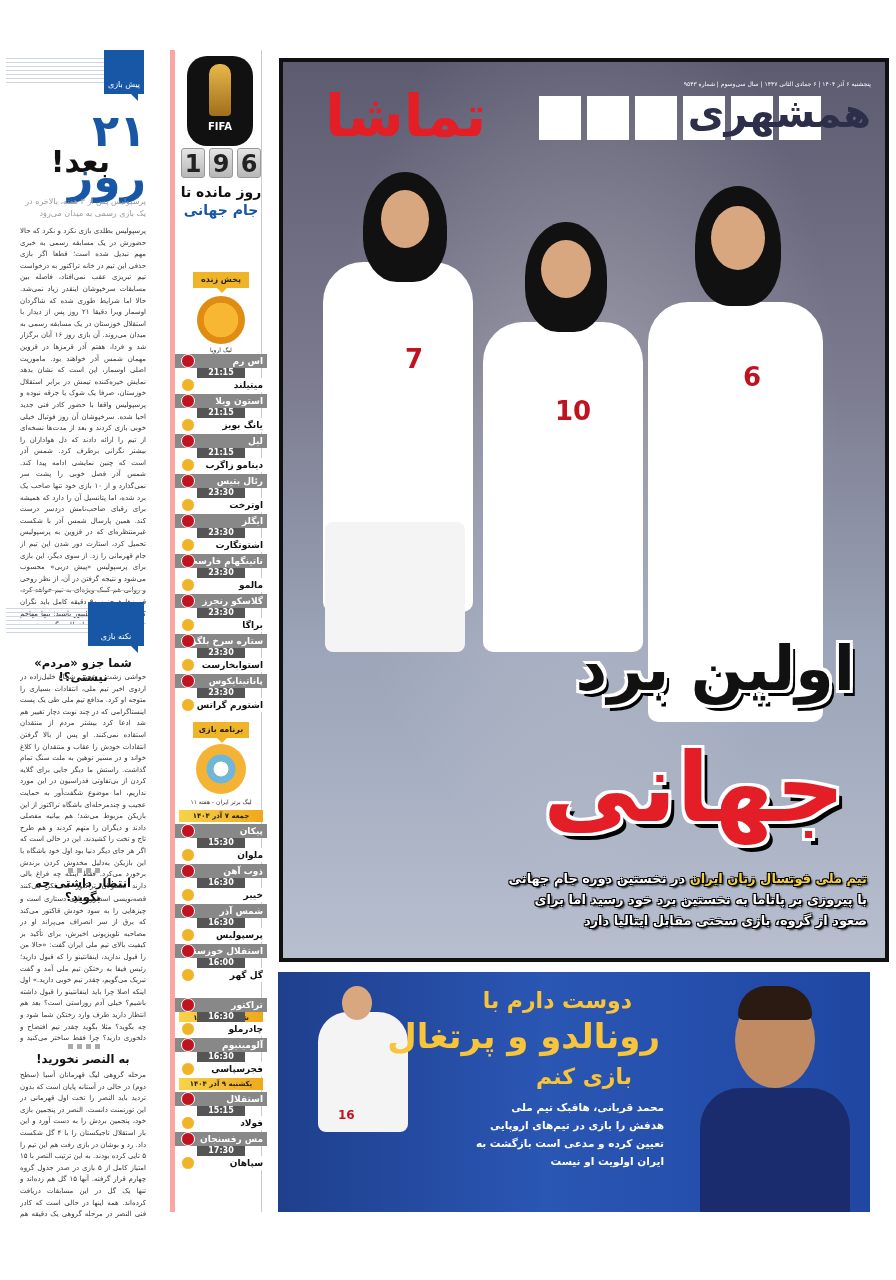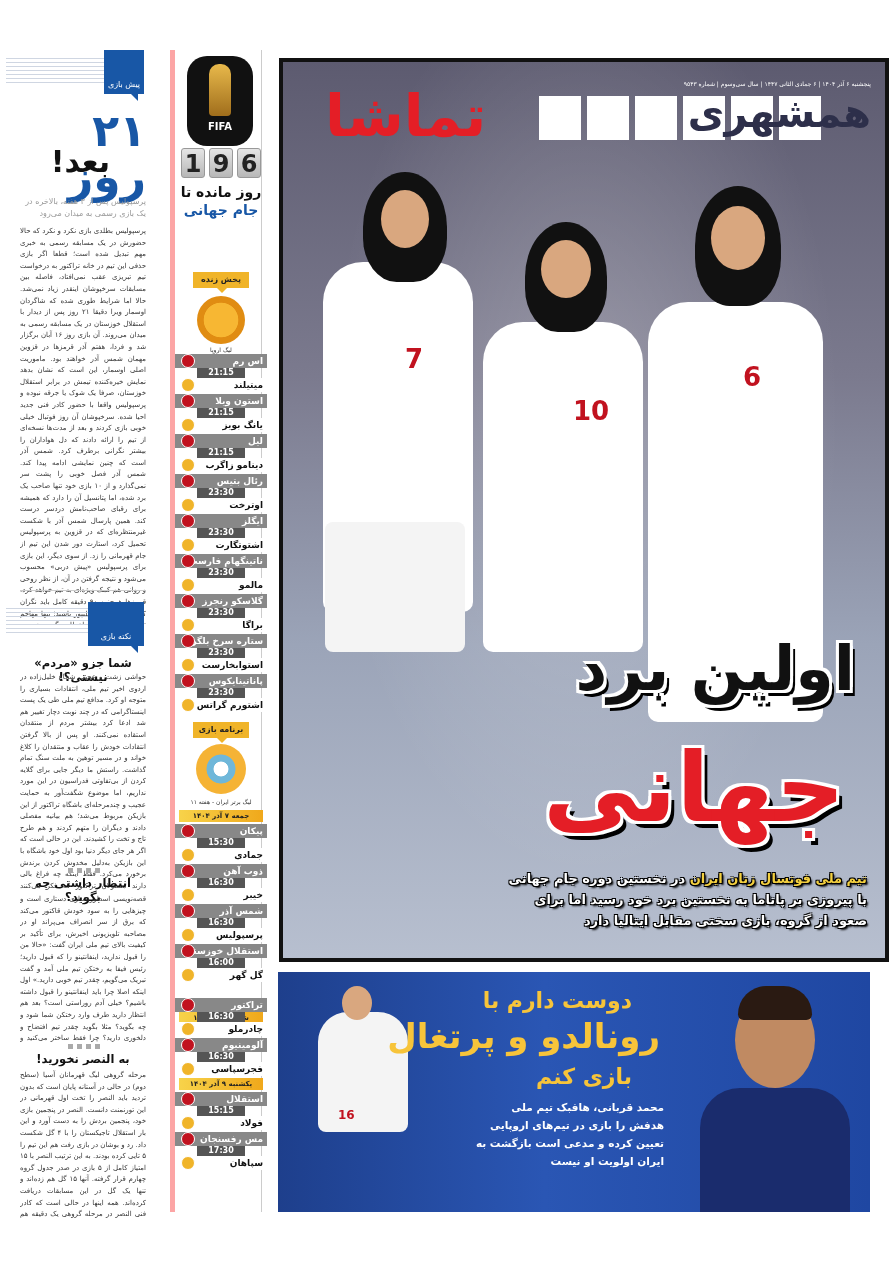--- a/index.html
+++ b/index.html
@@ -197,21 +197,21 @@
   <div class="pill" style="top:672px;">برنامه بازی</div>
   <div class="comp-logo" style="top:694px;width:50px;height:50px;left:21px;background:radial-gradient(circle,#fff 20%,#6fb7d9 22%,#6fb7d9 40%,#f5b335 42%);"></div>
   <div class="small-cap" style="top:748px;">لیگ برتر ایران - هفته ۱۱</div>
 
   <div id="league-list">
       <div class="date-bar" style="top: 760px;">جمعه ۷ آذر ۱۴۰۴</div>
       <div class="match" style="top: 774px;">
         <div class="team-row" style="top:0">پیکان</div>
         <div class="crest" style="left:6px;top:0;background:#c1121f"></div>
         <div class="time-row" style="top:14px">15:30</div>
-        <div class="team-row light" style="top:24px">جمادی</div>
+        <div class="team-row light" style="top:24px">ملوان</div>
         <div class="crest" style="left:6px;top:24px;background:#f0b429"></div>
       </div>
       <div class="match" style="top: 814px;">
         <div class="team-row" style="top:0">ذوب آهن</div>
         <div class="crest" style="left:6px;top:0;background:#c1121f"></div>
         <div class="time-row" style="top:14px">16:30</div>
         <div class="team-row light" style="top:24px">خیبر</div>
         <div class="crest" style="left:6px;top:24px;background:#f0b429"></div>
       </div>
       <div class="match" style="top: 854px;">
@@ -278,21 +278,21 @@
 
   <div class="player" style="left:40px;top:200px;width:150px;height:350px;"></div>
   <div class="hijab" style="left:80px;top:110px;width:84px;height:110px;"></div>
   <div class="face" style="left:98px;top:128px;width:48px;height:58px;"></div>
   <div class="jersey-num" style="left:122px;top:282px;">7</div>
   <div class="shorts" style="left:42px;top:460px;width:140px;height:130px;border-radius:8px;"></div>
 
   <div class="player" style="left:200px;top:260px;width:160px;height:330px;"></div>
   <div class="hijab" style="left:242px;top:160px;width:82px;height:110px;"></div>
   <div class="face" style="left:258px;top:178px;width:50px;height:58px;"></div>
-  <div class="jersey-num" style="left:290px;top:334px;">10</div>
+  <div class="jersey-num" style="left:272px;top:334px;">10</div>
 
   <div class="player" style="left:365px;top:240px;width:175px;height:420px;"></div>
   <div class="hijab" style="left:412px;top:124px;width:86px;height:120px;"></div>
   <div class="face" style="left:428px;top:144px;width:54px;height:64px;"></div>
   <div class="jersey-num" style="left:460px;top:300px;">6</div>
 
   <div class="head1">اولین برد</div>
   <div class="head2">جهانی</div>
   <div class="lead">
     <span class="hl">تیم ملی فوتسال زنان ایران</span><span> در نخستین دوره جام جهانی با پیروزی بر پاناما به نخستین برد خود رسید اما برای صعود از گروه، بازی سختی مقابل ایتالیا دارد</span>

